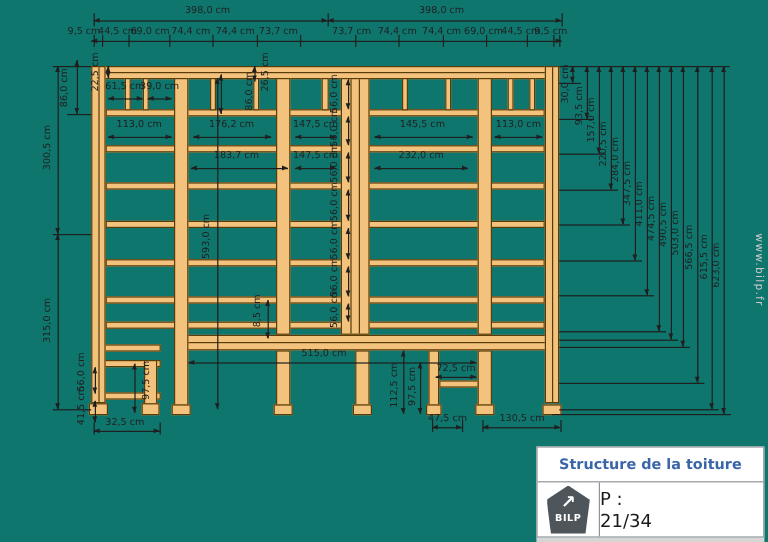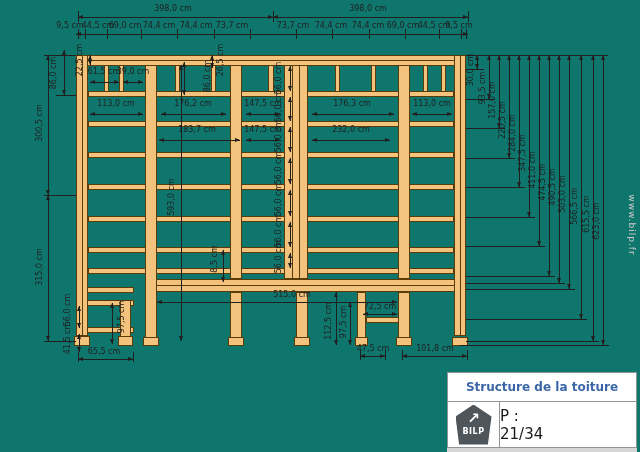--- a/index.html
+++ b/index.html
@@ -209,40 +209,40 @@
       <div class="dim-label rot" style="left: 80px; top: 60px;">22,5 cm</div>
       <div class="dim-label rot" style="left: 221px; top: 60px;">26,5 cm</div>
       <div class="dim-label rot" style="left: 208px; top: 76px;">86,0 cm</div>
       <div class="dim-label rot" style="left: 54px; top: 73px;">86,0 cm</div>
       <div class="dim-label rot" style="left: 40px; top: 123px;">300,5 cm</div>
       <div class="dim-label rot" style="left: 40px; top: 267px;">315,0 cm</div>
       <div class="dim-label rot" style="left: 172px; top: 197px;">593,0 cm</div>
       <div class="dim-label" style="left: 116px; top: 104px;">113,0 cm</div>
       <div class="dim-label" style="left: 193px; top: 104px;">176,2 cm</div>
       <div class="dim-label" style="left: 263px; top: 104px;">147,5 cm</div>
-      <div class="dim-label" style="left: 352px; top: 104px;">176,3 cm</div>
+      <div class="dim-label" style="left: 352px; top: 104px;">145,5 cm</div>
       <div class="dim-label" style="left: 432px; top: 104px;">113,0 cm</div>
       <div class="dim-label" style="left: 197px; top: 130px;">183,7 cm</div>
       <div class="dim-label" style="left: 263px; top: 130px;">147,5 cm</div>
       <div class="dim-label" style="left: 351px; top: 130px;">232,0 cm</div>
       <div class="dim-label rot" style="left: 279px; top: 78px;">56,0 cm</div>
       <div class="dim-label rot" style="left: 279px; top: 106px;">56,0 cm</div>
       <div class="dim-label rot" style="left: 279px; top: 136px;">56,0 cm</div>
       <div class="dim-label rot" style="left: 279px; top: 168px;">56,0 cm</div>
       <div class="dim-label rot" style="left: 279px; top: 200px;">56,0 cm</div>
       <div class="dim-label rot" style="left: 279px; top: 231px;">56,0 cm</div>
       <div class="dim-label rot" style="left: 279px; top: 257px;">56,0 cm</div>
       <div class="dim-label rot" style="left: 215px; top: 259px;">8,5 cm</div>
-      <div class="dim-label" style="left: 292px; top: 295px;">515,0 cm</div>
+      <div class="dim-label" style="left: 270px; top: 295px;">515,0 cm</div>
       <div class="dim-label rot" style="left: 329px; top: 321px;">112,5 cm</div>
       <div class="dim-label rot" style="left: 344px; top: 322px;">97,5 cm</div>
       <div class="dim-label" style="left: 380px; top: 307px;">72,5 cm</div>
       <div class="dim-label" style="left: 373px; top: 349px;">47,5 cm</div>
-      <div class="dim-label" style="left: 435px; top: 349px;">101,8 cm</div>
-      <div class="dim-label" style="left: 104px; top: 352px;">65,5 cm</div>
+      <div class="dim-label" style="left: 435px; top: 349px;">130,5 cm</div>
+      <div class="dim-label" style="left: 104px; top: 352px;">32,5 cm</div>
       <div class="dim-label rot" style="left: 68px; top: 310px;">56,0 cm</div>
       <div class="dim-label rot" style="left: 68px; top: 338px;">41,5 cm</div>
       <div class="dim-label rot" style="left: 122px; top: 317px;">97,5 cm</div>
       <div class="dim-label rot" style="left: 471px; top: 70px;">30,0 cm</div>
       <div class="dim-label rot" style="left: 483px; top: 88px;">93,5 cm</div>
       <div class="dim-label rot" style="left: 493px; top: 100px;">157,0 cm</div>
       <div class="dim-label rot" style="left: 503px; top: 120px;">220,5 cm</div>
       <div class="dim-label rot" style="left: 513px; top: 133px;">284,0 cm</div>
       <div class="dim-label rot" style="left: 523px; top: 153px;">347,5 cm</div>
       <div class="dim-label rot" style="left: 533px; top: 170px;">411,0 cm</div>

